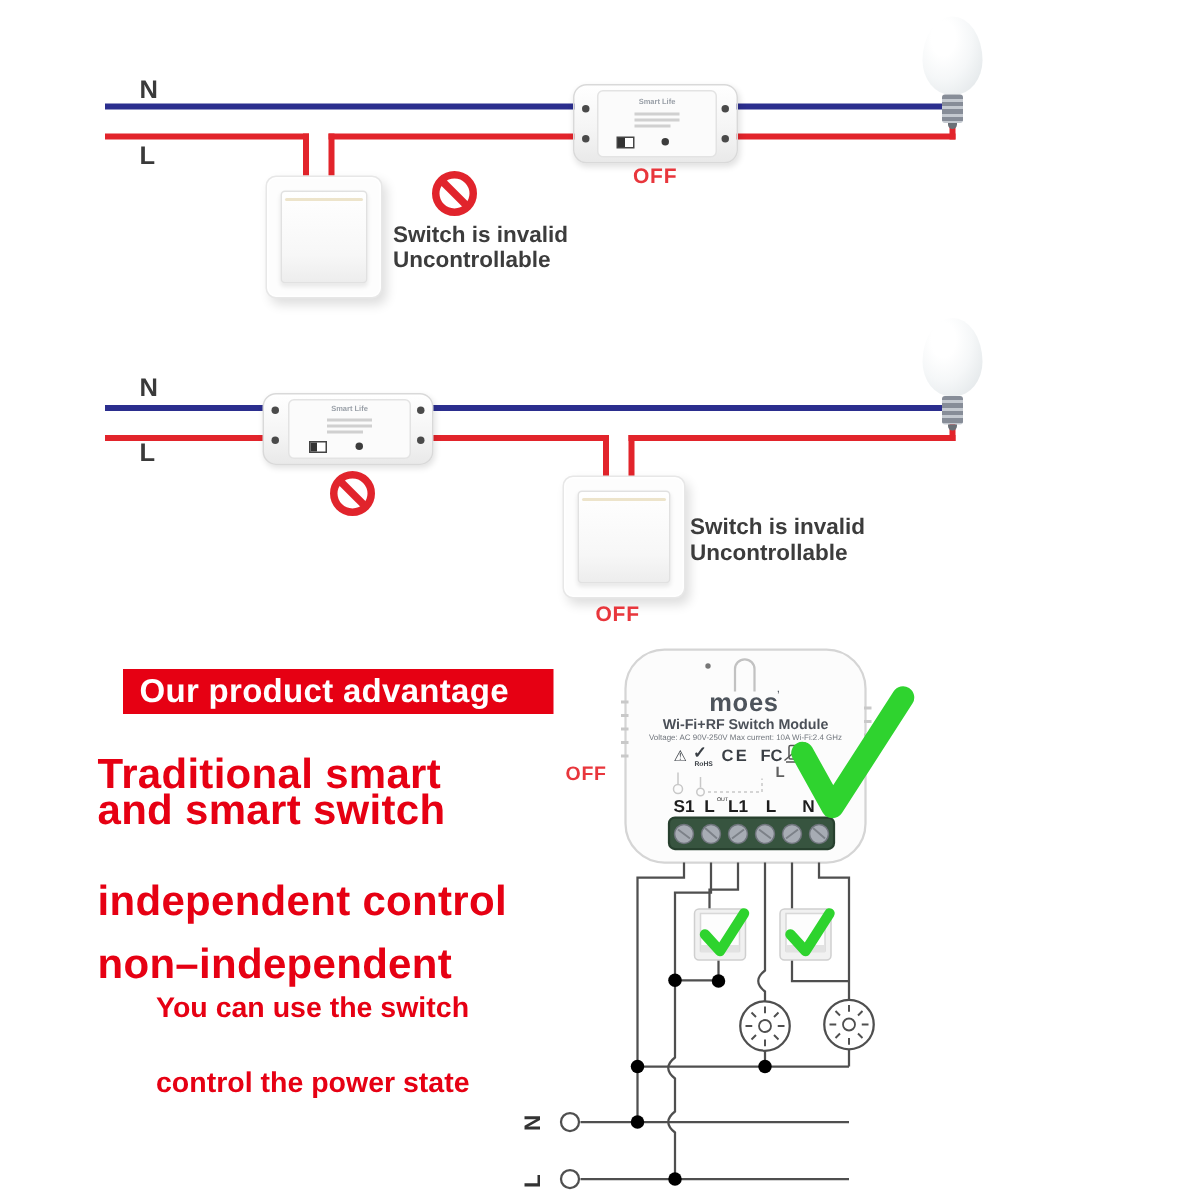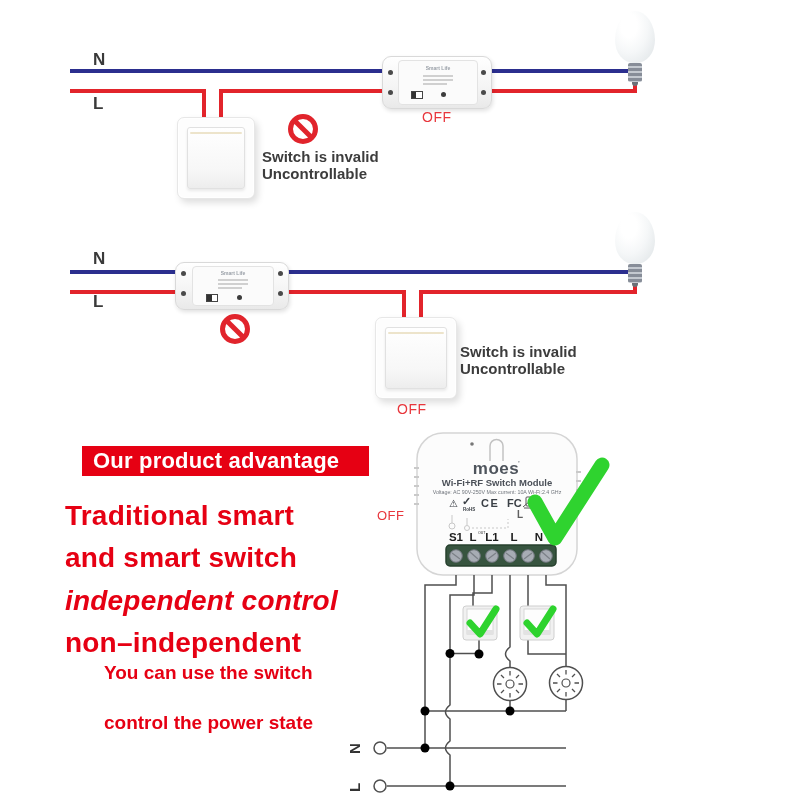--- a/index.html
+++ b/index.html
@@ -1,21 +1,21 @@
 <!DOCTYPE html>
 <html><head>
 <meta charset="utf-8">
 <style>
   html,body{margin:0;padding:0;background:#fff;}
   #stage{position:relative;width:800px;height:800px;background:#fff;overflow:hidden;
          font-family:"Liberation Sans",sans-serif;}
   .abs{position:absolute;}
   .wire{position:absolute;}
   .nl-label{position:absolute;font-size:17px;font-weight:bold;color:#3a3a3a;}
-  .off{position:absolute;font-size:14px;font-weight:normal;color:#e8363c;letter-spacing:.5px;}
+  .off{position:absolute;font-size:14px;font-weight:bold;color:#e8363c;letter-spacing:.5px;}
   .invalid{position:absolute;font-size:15px;font-weight:bold;color:#3c3c3c;line-height:17px;}
   
   .module{position:absolute;background:linear-gradient(180deg,#ffffff 0%,#f4f4f4 60%,#e9e9e9 100%);
           border:1px solid #d9d9d9;border-radius:9px;box-shadow:1px 2px 4px rgba(0,0,0,.12);}
   .mpanel{position:absolute;background:#fbfbfb;border:1px solid #e3e3e3;border-radius:4px;}
   .tdot{position:absolute;width:5px;height:5px;border-radius:50%;background:#4a4a4a;}
   .mbrand{position:absolute;width:100%;text-align:center;font-size:5px;color:#9aa0a8;font-weight:bold;}
   .mbar{position:absolute;height:1.5px;background:#d0d0d0;}
   .mlogo{position:absolute;width:10px;height:6px;border:1px solid #444;background:linear-gradient(90deg,#333 45%,#fff 45%);}
   .mbtn{position:absolute;width:5px;height:5px;border-radius:50%;background:#3c3c3c;}
@@ -126,22 +126,22 @@
     <div>Switch is invalid</div>
     <div>Uncontrollable</div>
   </div>
 
   <div class="bglass" style="left:615px;top:212px;width:40px;height:52px;"></div>
   <div class="bbase" style="left:628px;top:264px;width:14px;height:19px;"></div>
   <div class="btip" style="left:632px;top:283px;width:6px;height:4px;"></div>
 
   <div class="banner">Our product advantage</div>
   <div class="redline" style="top:500px;">Traditional smart</div>
-  <div class="redline" style="top:542px;">and smart switch</div>
-  <div class="redline" style="top:585px;font-style:italic;">independent control</div>
+  <div class="redline" style="top:524px;">and smart switch</div>
+  <div class="redline" style="top:585px;">independent control</div>
   <div class="redline" style="top:627px;">non–independent</div>
   <div class="rednote" style="top:662px;">You can use the switch</div>
   <div class="rednote" style="top:712px;">control the power state</div>
 
   <div class="off" style="left:377px;top:508px;font-size:13px;">OFF</div>
 
   <svg class="abs" style="left:340px;top:425px;" width="340" height="375" viewBox="340 425 340 375">
 
     <rect x="417" y="433" width="160" height="142" rx="26" fill="#fcfcfc" stroke="#d5d5d5" stroke-width="1.5"></rect>
 

